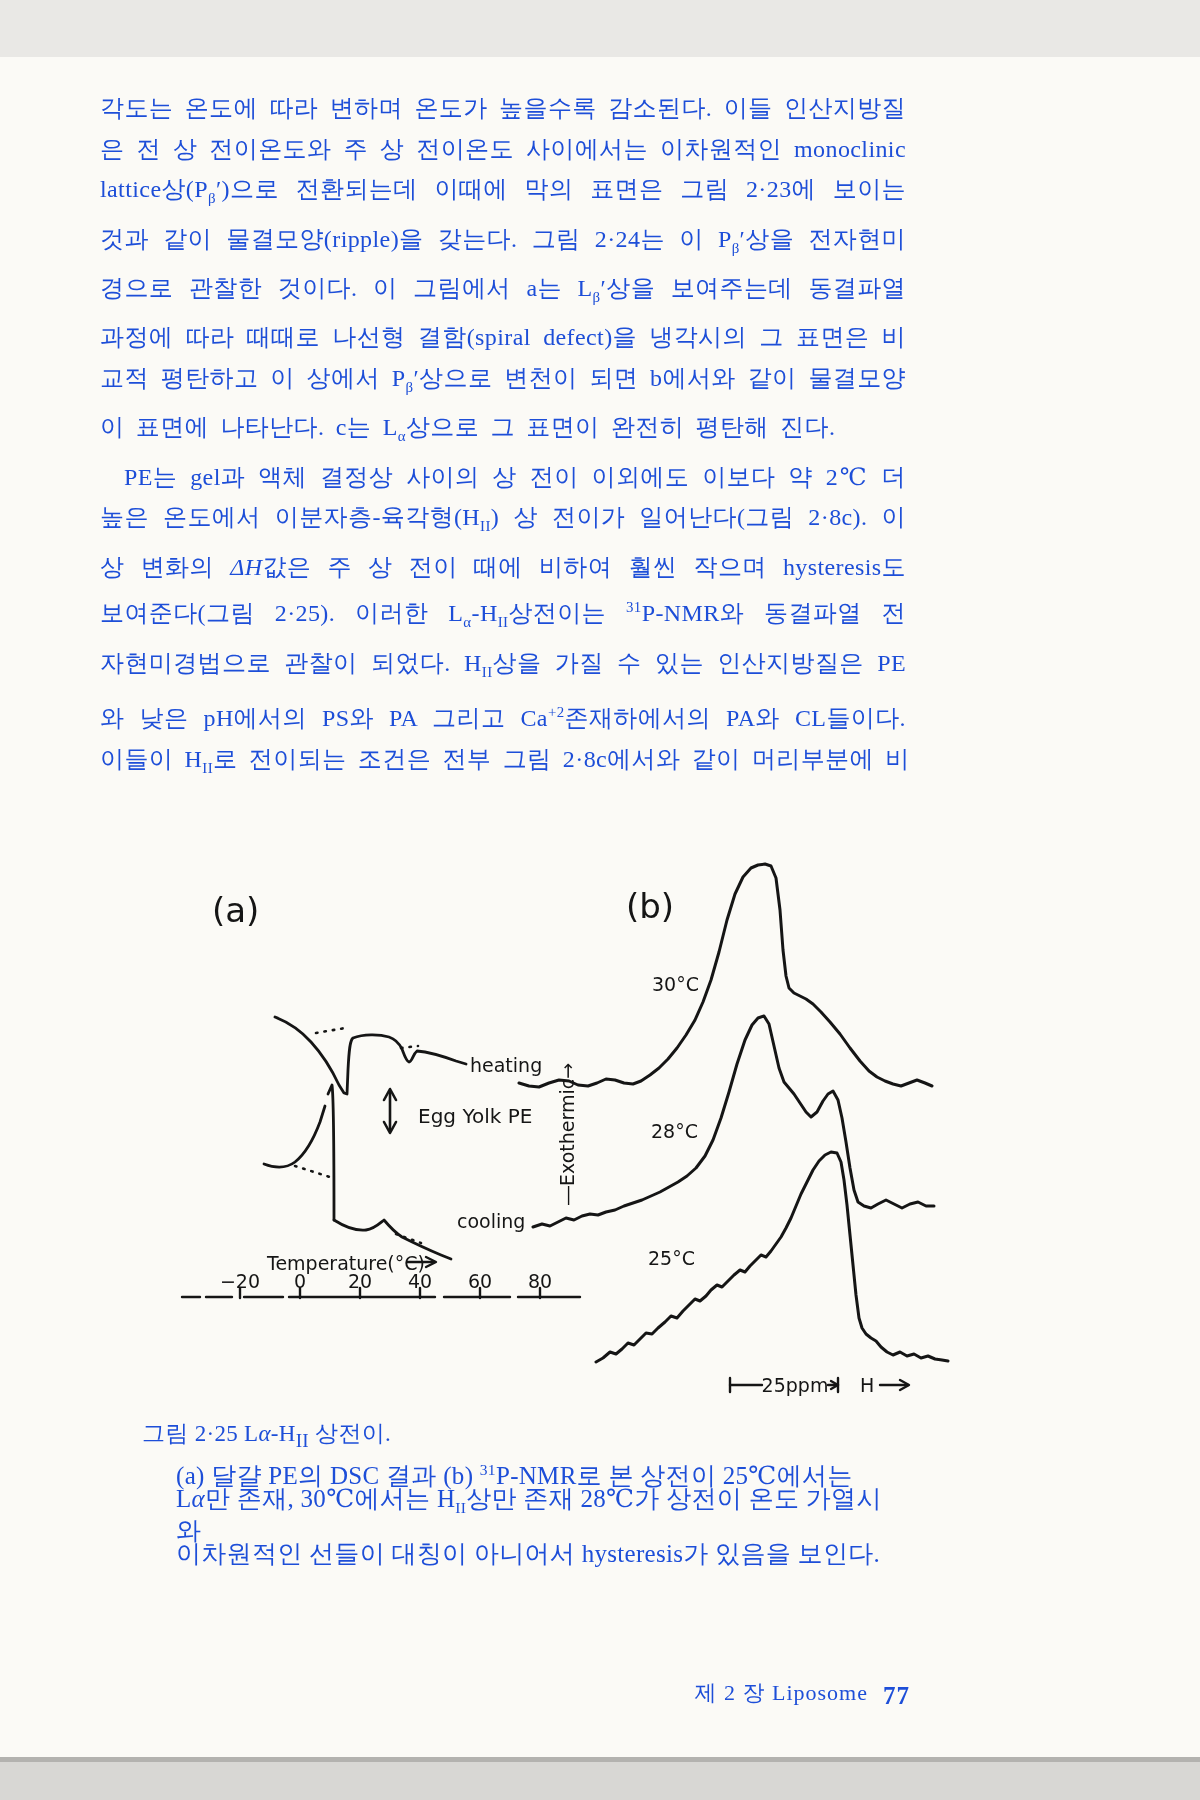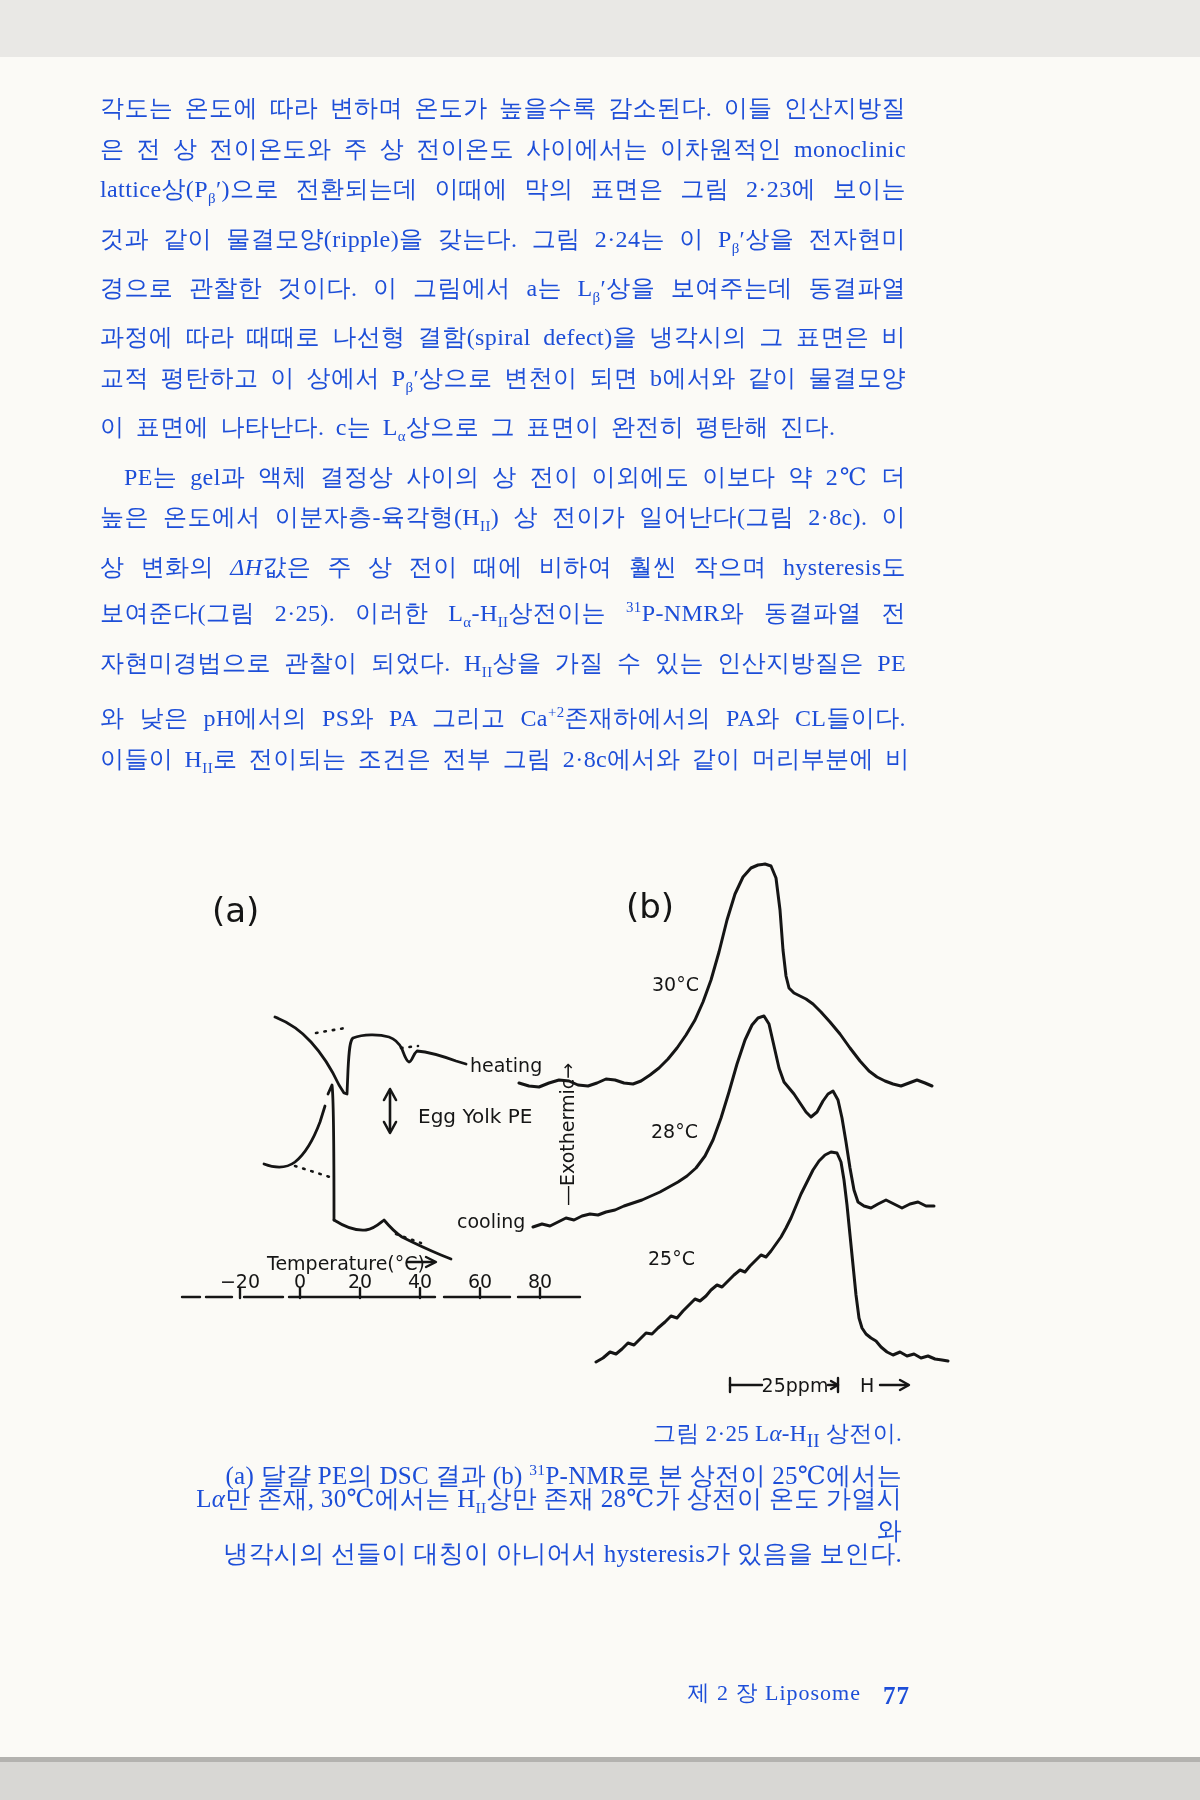--- a/index.html
+++ b/index.html
@@ -9,25 +9,25 @@
   .band-bottom-line{position:absolute;left:0;top:1757px;width:1200px;height:5px;background:#b3b2af;}
   .band-bottom{position:absolute;left:0;top:1762px;width:1200px;height:38px;background:#d8d7d4;}
   .body-text{position:absolute;left:100px;top:88px;width:806px;}
   .bline{font-size:24px;line-height:40.6px;letter-spacing:.4px;word-spacing:5px;white-space:nowrap;
          text-align:justify;text-align-last:justify;width:806px;overflow:visible;}
   .bline.noju{text-align-last:auto;}
   .bline.indent{text-indent:24px;}
   .bline sub,.cap sub{font-size:.62em;}
   .bline sup,.cap sup{font-size:.62em;}
   .figure-svg{position:absolute;left:0;top:0;}
-  .caption{position:absolute;left:142px;top:1416px;width:760px;text-align:right;}
+  .caption{position:absolute;left:142px;top:1416px;width:760px;}
   .cap-title{font-size:23px;line-height:35px;letter-spacing:.3px;}
   .cap{font-size:25px;line-height:23px;letter-spacing:.3px;padding-left:34px;}
   .footer{position:absolute;left:540px;top:1678px;width:370px;text-align:right;font-size:22px;letter-spacing:1px;}
-  .footer .pnum{font-weight:bold;font-size:25px;margin-left:22px;position:relative;top:4px;}
+  .footer .pnum{font-weight:bold;font-size:25px;margin-left:15px;position:relative;top:4px;}
   svg text{fill:#151515;}
 </style>
 </head>
 <body>
 
 <div class="page">
   <div class="band-top"></div>
 
   <div class="body-text">
     <div class="bline">각도는 온도에 따라 변하며 온도가 높을수록 감소된다. 이들 인산지방질</div>
@@ -144,21 +144,21 @@
     <g stroke="#151515" stroke-width="2.4">
       <path d="M880,1385 L908,1385"></path>
         <path d="M900,1380 L909,1385 L900,1390"></path>
     </g>
   </svg>
 
   <div class="caption">
     <div class="cap-title">그림 2·25  L<i>α</i>-H<sub>II</sub> 상전이.</div>
     <div class="cap">(a) 달걀 PE의 DSC 결과 (b) <sup>31</sup>P-NMR로 본 상전이 25℃에서는</div>
     <div class="cap">L<i>α</i>만 존재, 30℃에서는 H<sub>II</sub>상만 존재 28℃가 상전이 온도 가열시와</div>
-    <div class="cap">냉각시의 선들이 대칭이 아니어서 hysteresis가 있음을 보인다.</div>
+    <div class="cap">이차원적인 선들이 대칭이 아니어서 hysteresis가 있음을 보인다.</div>
   </div>
 
   <div class="footer">
     <span>제 2 장  Liposome</span><span class="pnum">77</span>
   </div>
 
   <div class="band-bottom-line"></div>
   <div class="band-bottom"></div>
 </div>
 

